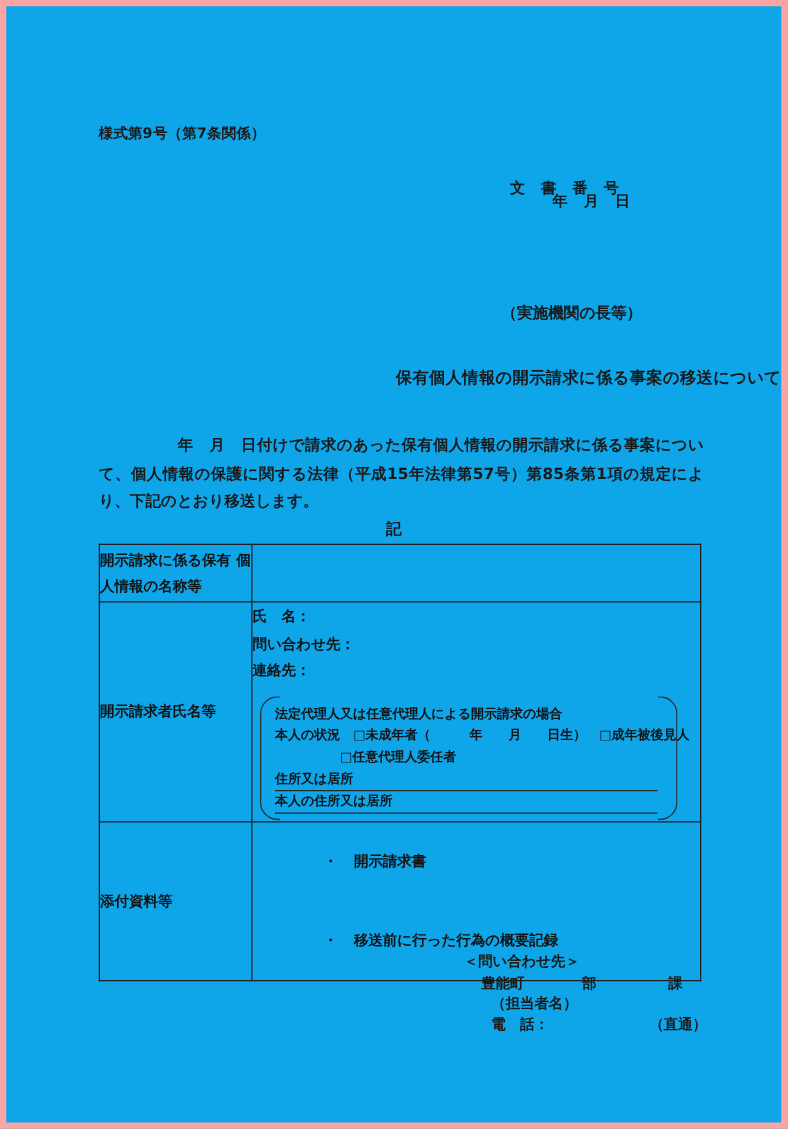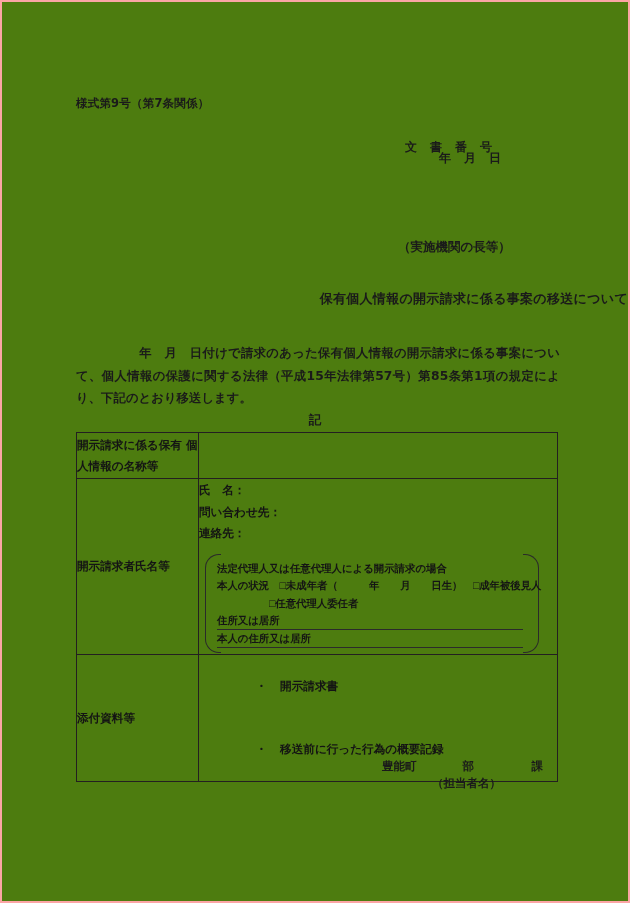--- a/index.html
+++ b/index.html
@@ -12,22 +12,22 @@
     width: 630px;
     height: 903px;
     position: relative;
     font-family: "Liberation Serif", "DejaVu Serif", serif;
     color: #1a1a1a;
     overflow: hidden;
   }
   .page {
     position: absolute;
     inset: 0;
-    background: #4d7c0f;
-    border: 2px solid #fca5a5;
+    background: #0ea5e9;
+    border: 5px solid #fca5a5;
     box-sizing: border-box;
   }
   .content {
     position: absolute;
     left: 0; top: 0; right: 0; bottom: 0;
   }
 
   
   .jp {
     font-family: "DejaVu Sans", "Liberation Sans", sans-serif;
@@ -124,21 +124,20 @@
     line-height: 21.5px;
     white-space: pre;
   }
 
   
   .agent-box {
     position: relative;
     margin: 9px 18px 0 6px;
     padding: 6px 10px 5px 12px;
     box-sizing: border-box;
-    font-family: Liberation Serif, serif;
   }
   .agent-box::before,
   .agent-box::after {
     content: "";
     position: absolute;
     top: 0;
     bottom: 0;
     width: 16px;
     border: 1px solid #2a2a2a;
     box-sizing: border-box;
@@ -185,21 +184,21 @@
     position: absolute;
     left: 366px;
     top: 756px;
     font-family: "DejaVu Sans", "Liberation Sans", sans-serif;
     font-weight: 600;
     font-size: 11.5px;
     line-height: 16.5px;
   }
   #footer-block div { white-space: pre; }
   .f-indent1 { padding-left: 14px; }
-  .f-indent2 { padding-left: 22px; text-align: center; }
+  .f-indent2 { padding-left: 22px; }
 </style>
 </head>
 <body>
 
 <div class="page">
   <div class="content">
 
     <div class="abs jp" id="form-number">様式第9号（第7条関係）</div>
 
     <div class="abs jp" id="doc-number">文　書　番　号</div>
@@ -251,18 +250,20 @@
               <span class="bullet-dot">・</span><span>移送前に行った行為の概要記録</span>
             </div>
           </td>
         </tr>
 
 
       </tbody>
     </table>
 
     <div id="footer-block">
+      <div>＜問い合わせ先＞</div>
       <div class="f-indent1">豊能町　　　　部　　　　　課</div>
       <div class="f-indent2">（担当者名）</div>
+      <div class="f-indent2">電　話：　　　　　　　（直通）</div>
     </div>
 
   </div>
 </div>
 
 </body></html>

